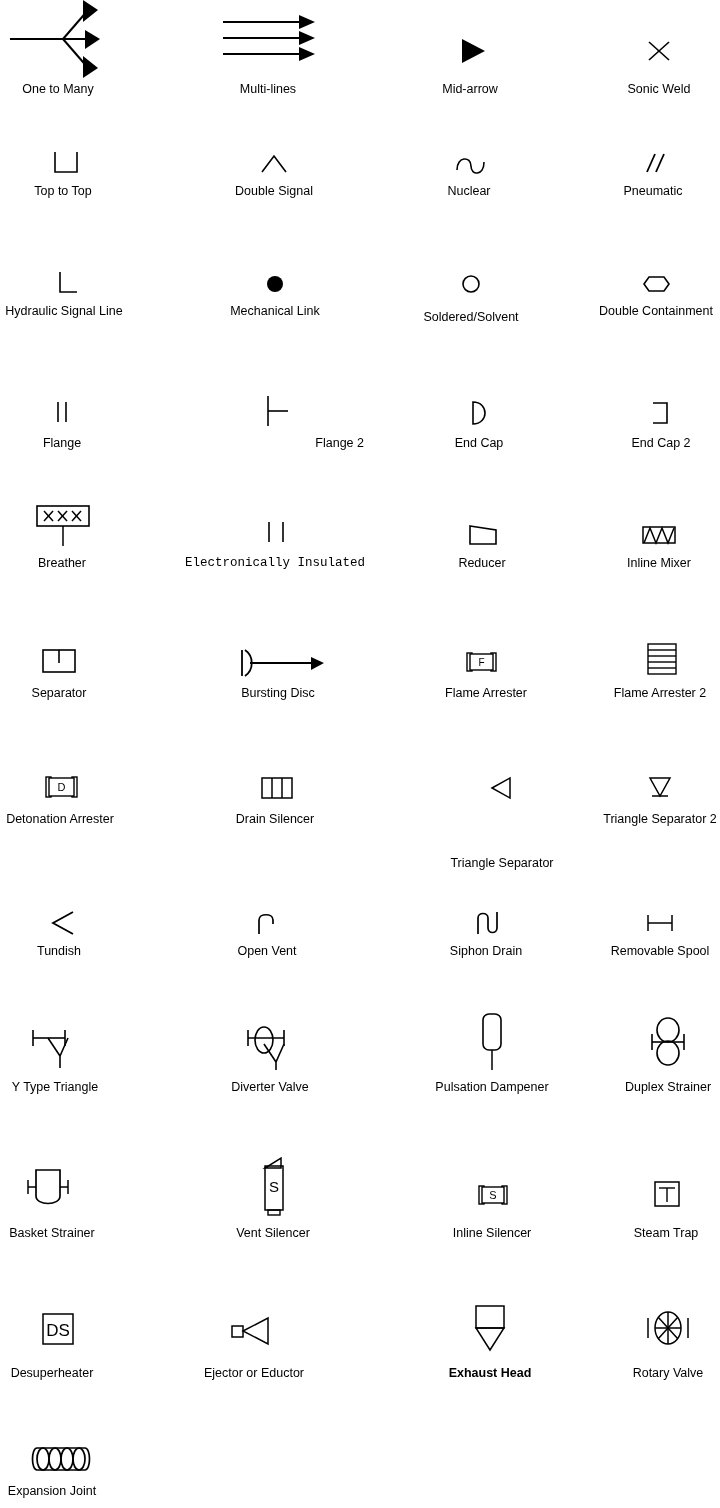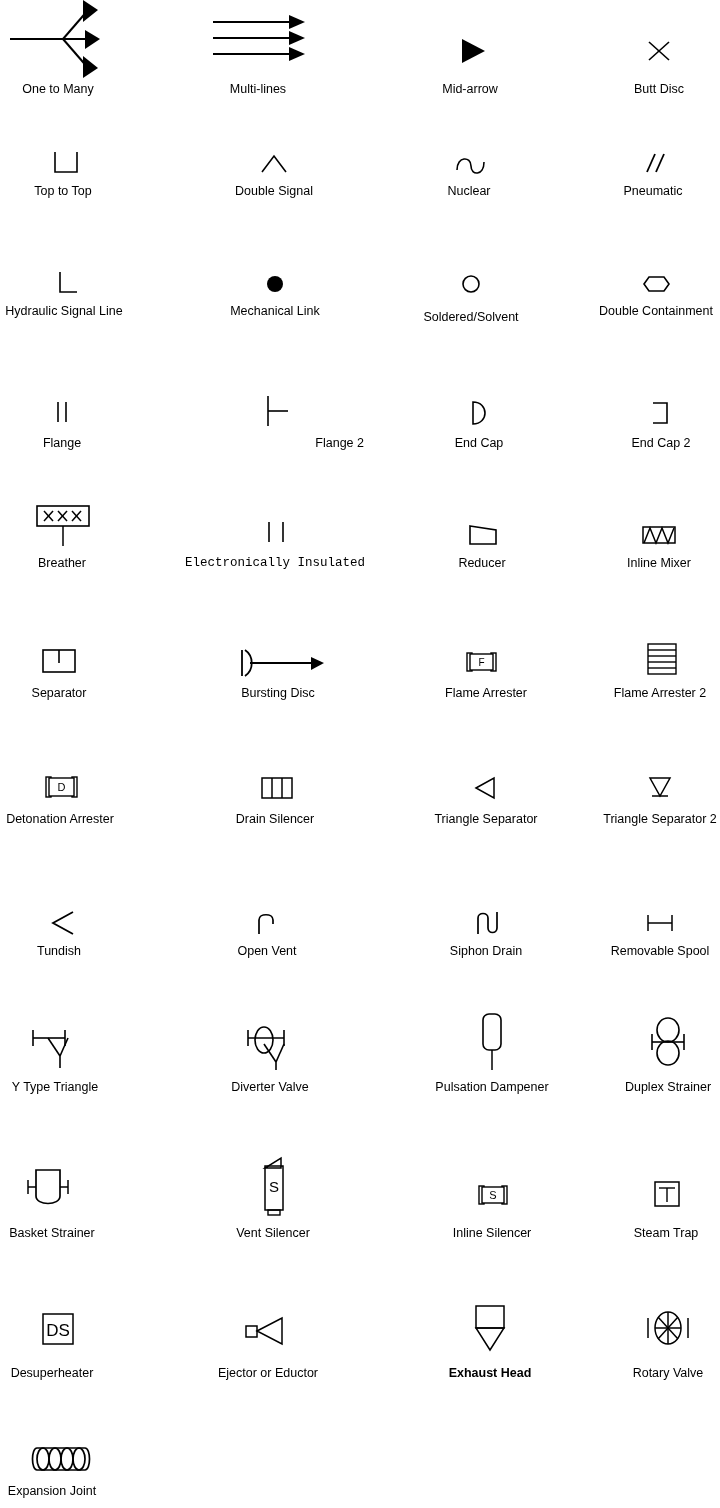--- a/index.html
+++ b/index.html
@@ -54,21 +54,21 @@
   .r4 { top: 500px; }
   .r5 { top: 630px; }
   .r6 { top: 756px; }
   .r7 { top: 890px; }
   .r8 { top: 1010px; }
   .r9 { top: 1152px; }
   .r10 { top: 1296px; }
   .r11 { top: 1432px; }
 
   .c0 { left: 0px; }
-  .c1 { left: 168px; }
+  .c1 { left: 178px; }
   .c2 { left: 360px; }
   .c3 { left: 540px; }
 </style>
 </head>
 <body>
 
 <div id="palette">
 
   <div class="cell r0 c0" style="left:-32px;">
     <div class="glyph">
@@ -118,21 +118,21 @@
 
   <div class="cell r0 c3" style="left:569px;">
     <div class="glyph">
       <svg width="60" height="78" viewBox="0 0 60 78">
         <g stroke="#000" stroke-width="1.6" fill="none">
           <line x1="20" y1="42" x2="40" y2="60"></line>
           <line x1="40" y1="42" x2="20" y2="60"></line>
         </g>
       </svg>
     </div>
-    <div class="label">Butt Disc</div>
+    <div class="label">Sonic Weld</div>
   </div>
 
   <div class="cell r1 c0" style="left:-27px;">
     <div class="glyph">
       <svg width="60" height="50" viewBox="0 0 60 50">
         <g stroke="#000" stroke-width="1.6" fill="none">
           <path d="M22 22 L22 42 L44 42 L44 22"></path>
         </g>
       </svg>
     </div>
@@ -365,21 +365,21 @@
         <rect x="17" y="22" width="30" height="20" fill="none" stroke="#000" stroke-width="1.5"></rect>
         <g stroke="#000" stroke-width="1.5">
           <line x1="27" y1="22" x2="27" y2="42"></line>
           <line x1="37" y1="22" x2="37" y2="42"></line>
         </g>
       </svg>
     </div>
     <div class="label">Drain Silencer</div>
   </div>
 
-  <div class="cell r6 c2" style="left:396px;">
+  <div class="cell r6 c2" style="left:412px;gap:44px;">
     <div class="glyph">
       <svg width="60" height="52" viewBox="0 0 60 52">
         <polygon points="20,32 38,22 38,42" fill="none" stroke="#000" stroke-width="1.5"></polygon>
       </svg>
     </div>
     <div class="label">Triangle Separator</div>
   </div>
 
   <div class="cell r6 c3" style="left:570px;">
     <div class="glyph">
@@ -544,21 +544,21 @@
   <div class="cell r10 c0" style="left:-38px;">
     <div class="glyph">
       <svg width="70" height="66" viewBox="0 0 70 66">
         <rect x="26" y="18" width="30" height="30" fill="none" stroke="#000" stroke-width="1.5"></rect>
         <text x="41" y="40" font-family="'Liberation Sans', sans-serif" font-size="17" text-anchor="middle" fill="#000">DS</text>
       </svg>
     </div>
     <div class="label">Desuperheater</div>
   </div>
 
-  <div class="cell r10 c1" style="left:178px;justify-content:space-between;">
+  <div class="cell r10 c1" style="left:164px;justify-content:space-between;">
     <div class="glyph">
       <svg width="80" height="66" viewBox="0 0 80 66">
         <rect x="18" y="30" width="11" height="11" fill="none" stroke="#000" stroke-width="1.5"></rect>
         <polygon points="29,35 54,22 54,48" fill="none" stroke="#000" stroke-width="1.5"></polygon>
       </svg>
     </div>
     <div class="label">Ejector or Eductor</div>
   </div>
 
   <div class="cell r10 c2" style="left:400px;font-weight:bold;">

